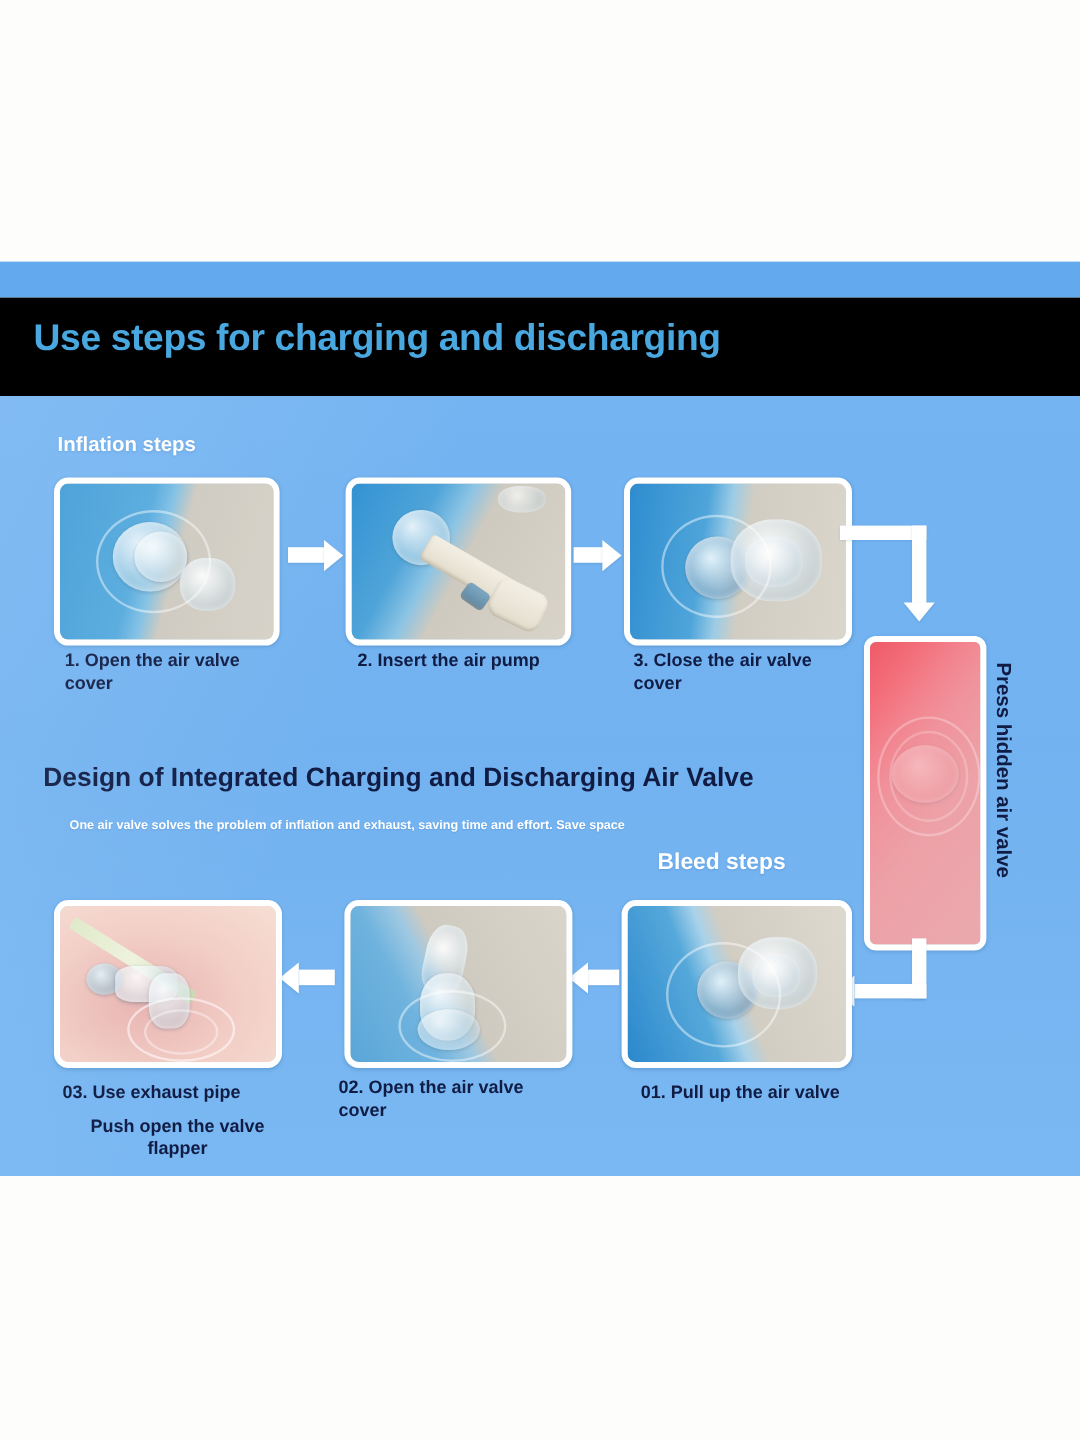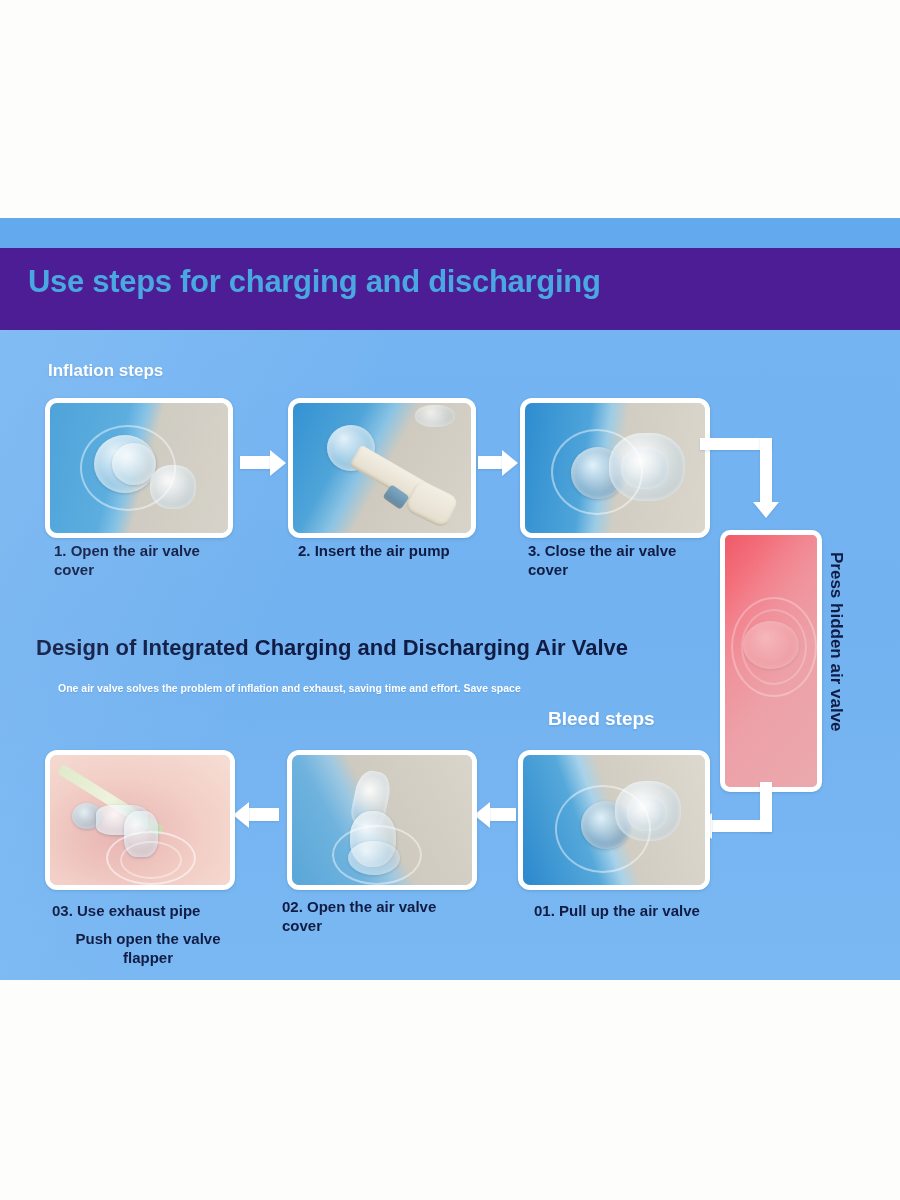--- a/index.html
+++ b/index.html
@@ -13,21 +13,21 @@
   .page{position:absolute;inset:0;background:#fdfdfb;}
 
   
   .top-strip{
     position:absolute;left:0;top:218px;width:900px;height:30px;
     background:#62a9ee;
   }
   
   .title-band{
     position:absolute;left:0;top:248px;width:900px;height:82px;
-    background:#4c1d95;
+    background:#000000;
   }
   .title-band .title{
     position:absolute;left:28px;top:16px;
     font-size:31px;font-weight:bold;
     letter-spacing:-0.3px;
     color:#4aa8e0;
     white-space:nowrap;
   }
 
   

